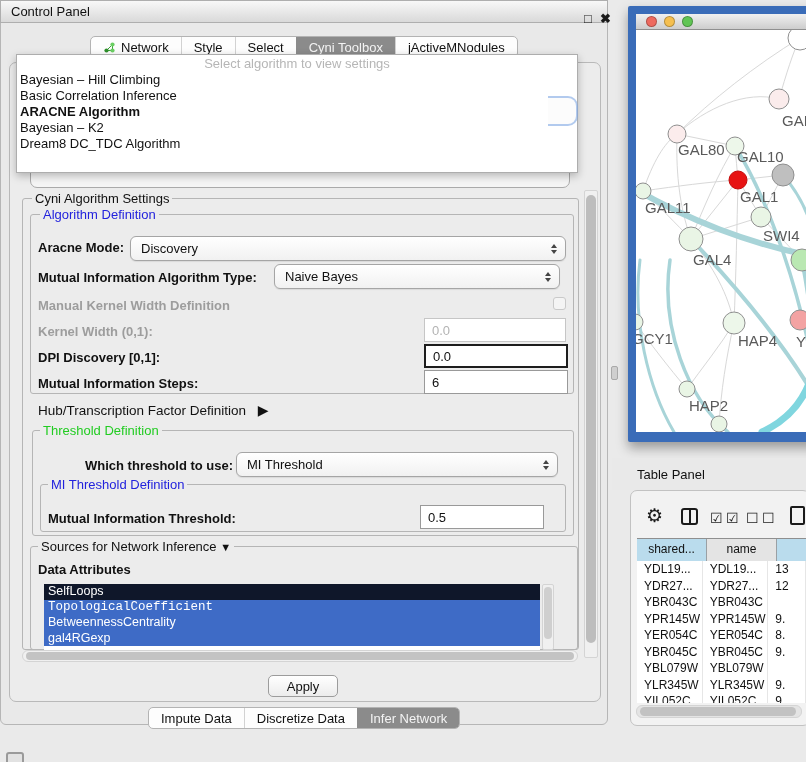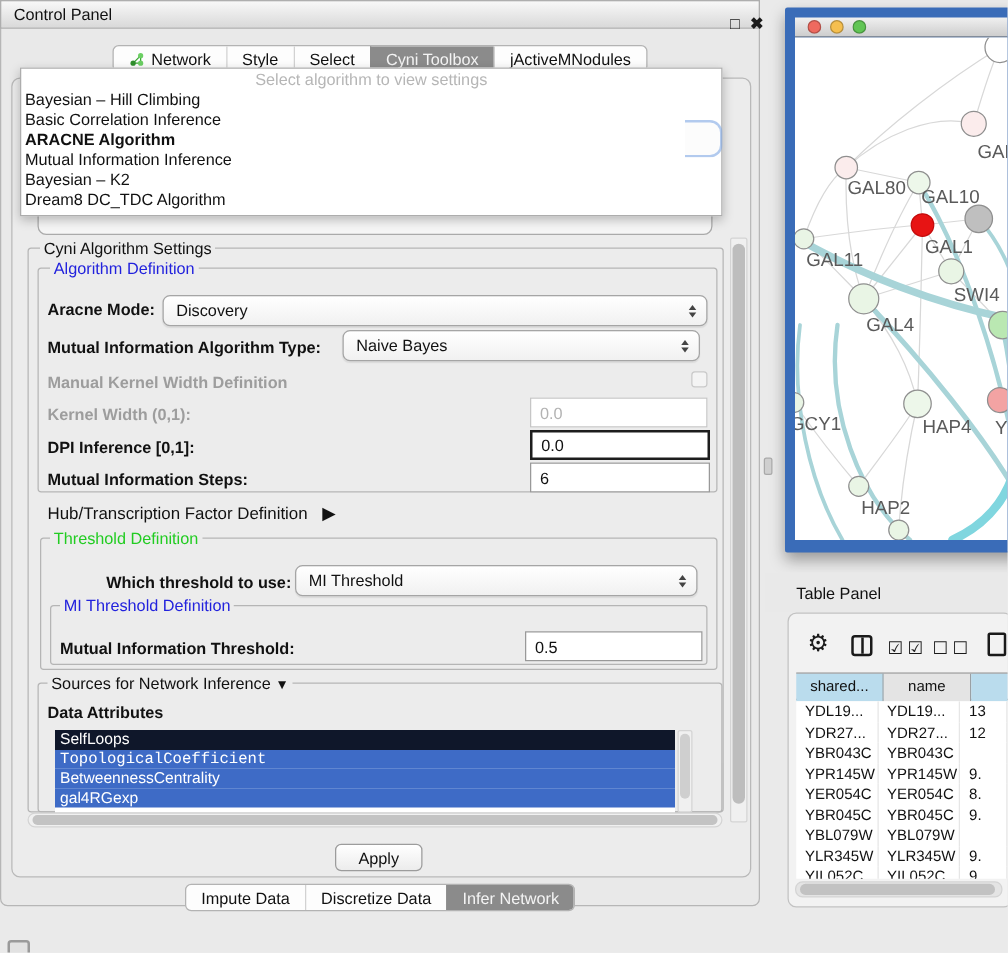--- a/index.html
+++ b/index.html
@@ -128,21 +128,20 @@
 
 
 <div class="combo-ghost"></div>
 
 
 <div class="popup" id="algo-popup">
   <div class="pholder">Select algorithm to view settings</div>
 <div class="pitem">Bayesian – Hill Climbing</div>
     <div class="pitem">Basic Correlation Inference</div>
     <div class="pitem b">ARACNE Algorithm</div>
-    <div class="pitem">Mutual Information Inference</div>
     <div class="pitem">Bayesian – K2</div>
     <div class="pitem">Dream8 DC_TDC Algorithm</div>
   </div>
 <div class="blue-ghost"></div>
 
 
 <div class="group" style="left:22px;top:198px;width:557px;height:452px"></div>
 <div class="gtitle" style="left:32px;top:191px">Cyni Algorithm Settings</div>
 
 
@@ -168,21 +167,21 @@
 </div>
 
 <div class="lbl dis" style="left:38px;top:298px">Manual Kernel Width Definition</div>
 <div class="checkbox" style="left:553px;top:297px"></div>
 
 <div class="lbl dis" style="left:38px;top:324px">Kernel Width (0,1):</div>
 <div class="field dim" style="left:424px;top:318px;width:142px">
   <span>0.0</span>
 </div>
 
-<div class="lbl" style="left:38px;top:350px">DPI Inference [0,1]:</div>
+<div class="lbl" style="left:38px;top:350px">DPI Discovery [0,1]:</div>
 <div class="field strong" style="left:424px;top:344px;width:144px">
   <span>0.0</span>
 </div>
 
 <div class="lbl" style="left:38px;top:376px">Mutual Information Steps:</div>
 <div class="field" style="left:424px;top:370px;width:144px">
   <span>6</span>
 </div>
 
 <div class="plain" style="left:38px;top:402px;font-size:13.5px">
@@ -200,21 +199,21 @@
   <span class="spin">
       <i class="up"></i>
       <i class="dn"></i>
     </span>
 </div>
 
 <div class="group" style="left:40px;top:484px;width:526px;height:48px"></div>
 <div class="gtitle" style="left:48px;top:477px;color:#2222dd">MI Threshold Definition</div>
 
 <div class="lbl" style="left:48px;top:511px">Mutual Information Threshold:</div>
-<div class="field" style="left:420px;top:505px;width:142px">
+<div class="field" style="left:420px;top:505px;width:124px">
   <span>0.5</span>
 </div>
 
 
 <div class="group" style="left:30px;top:546px;width:548px;height:104px"></div>
 <div class="gtitle" style="left:38px;top:539px">
   <span>Sources for Network Inference</span>
   <span style="font-size:11px">▼</span>
 </div>
 <div class="lbl" style="left:38px;top:562px">Data Attributes</div>

